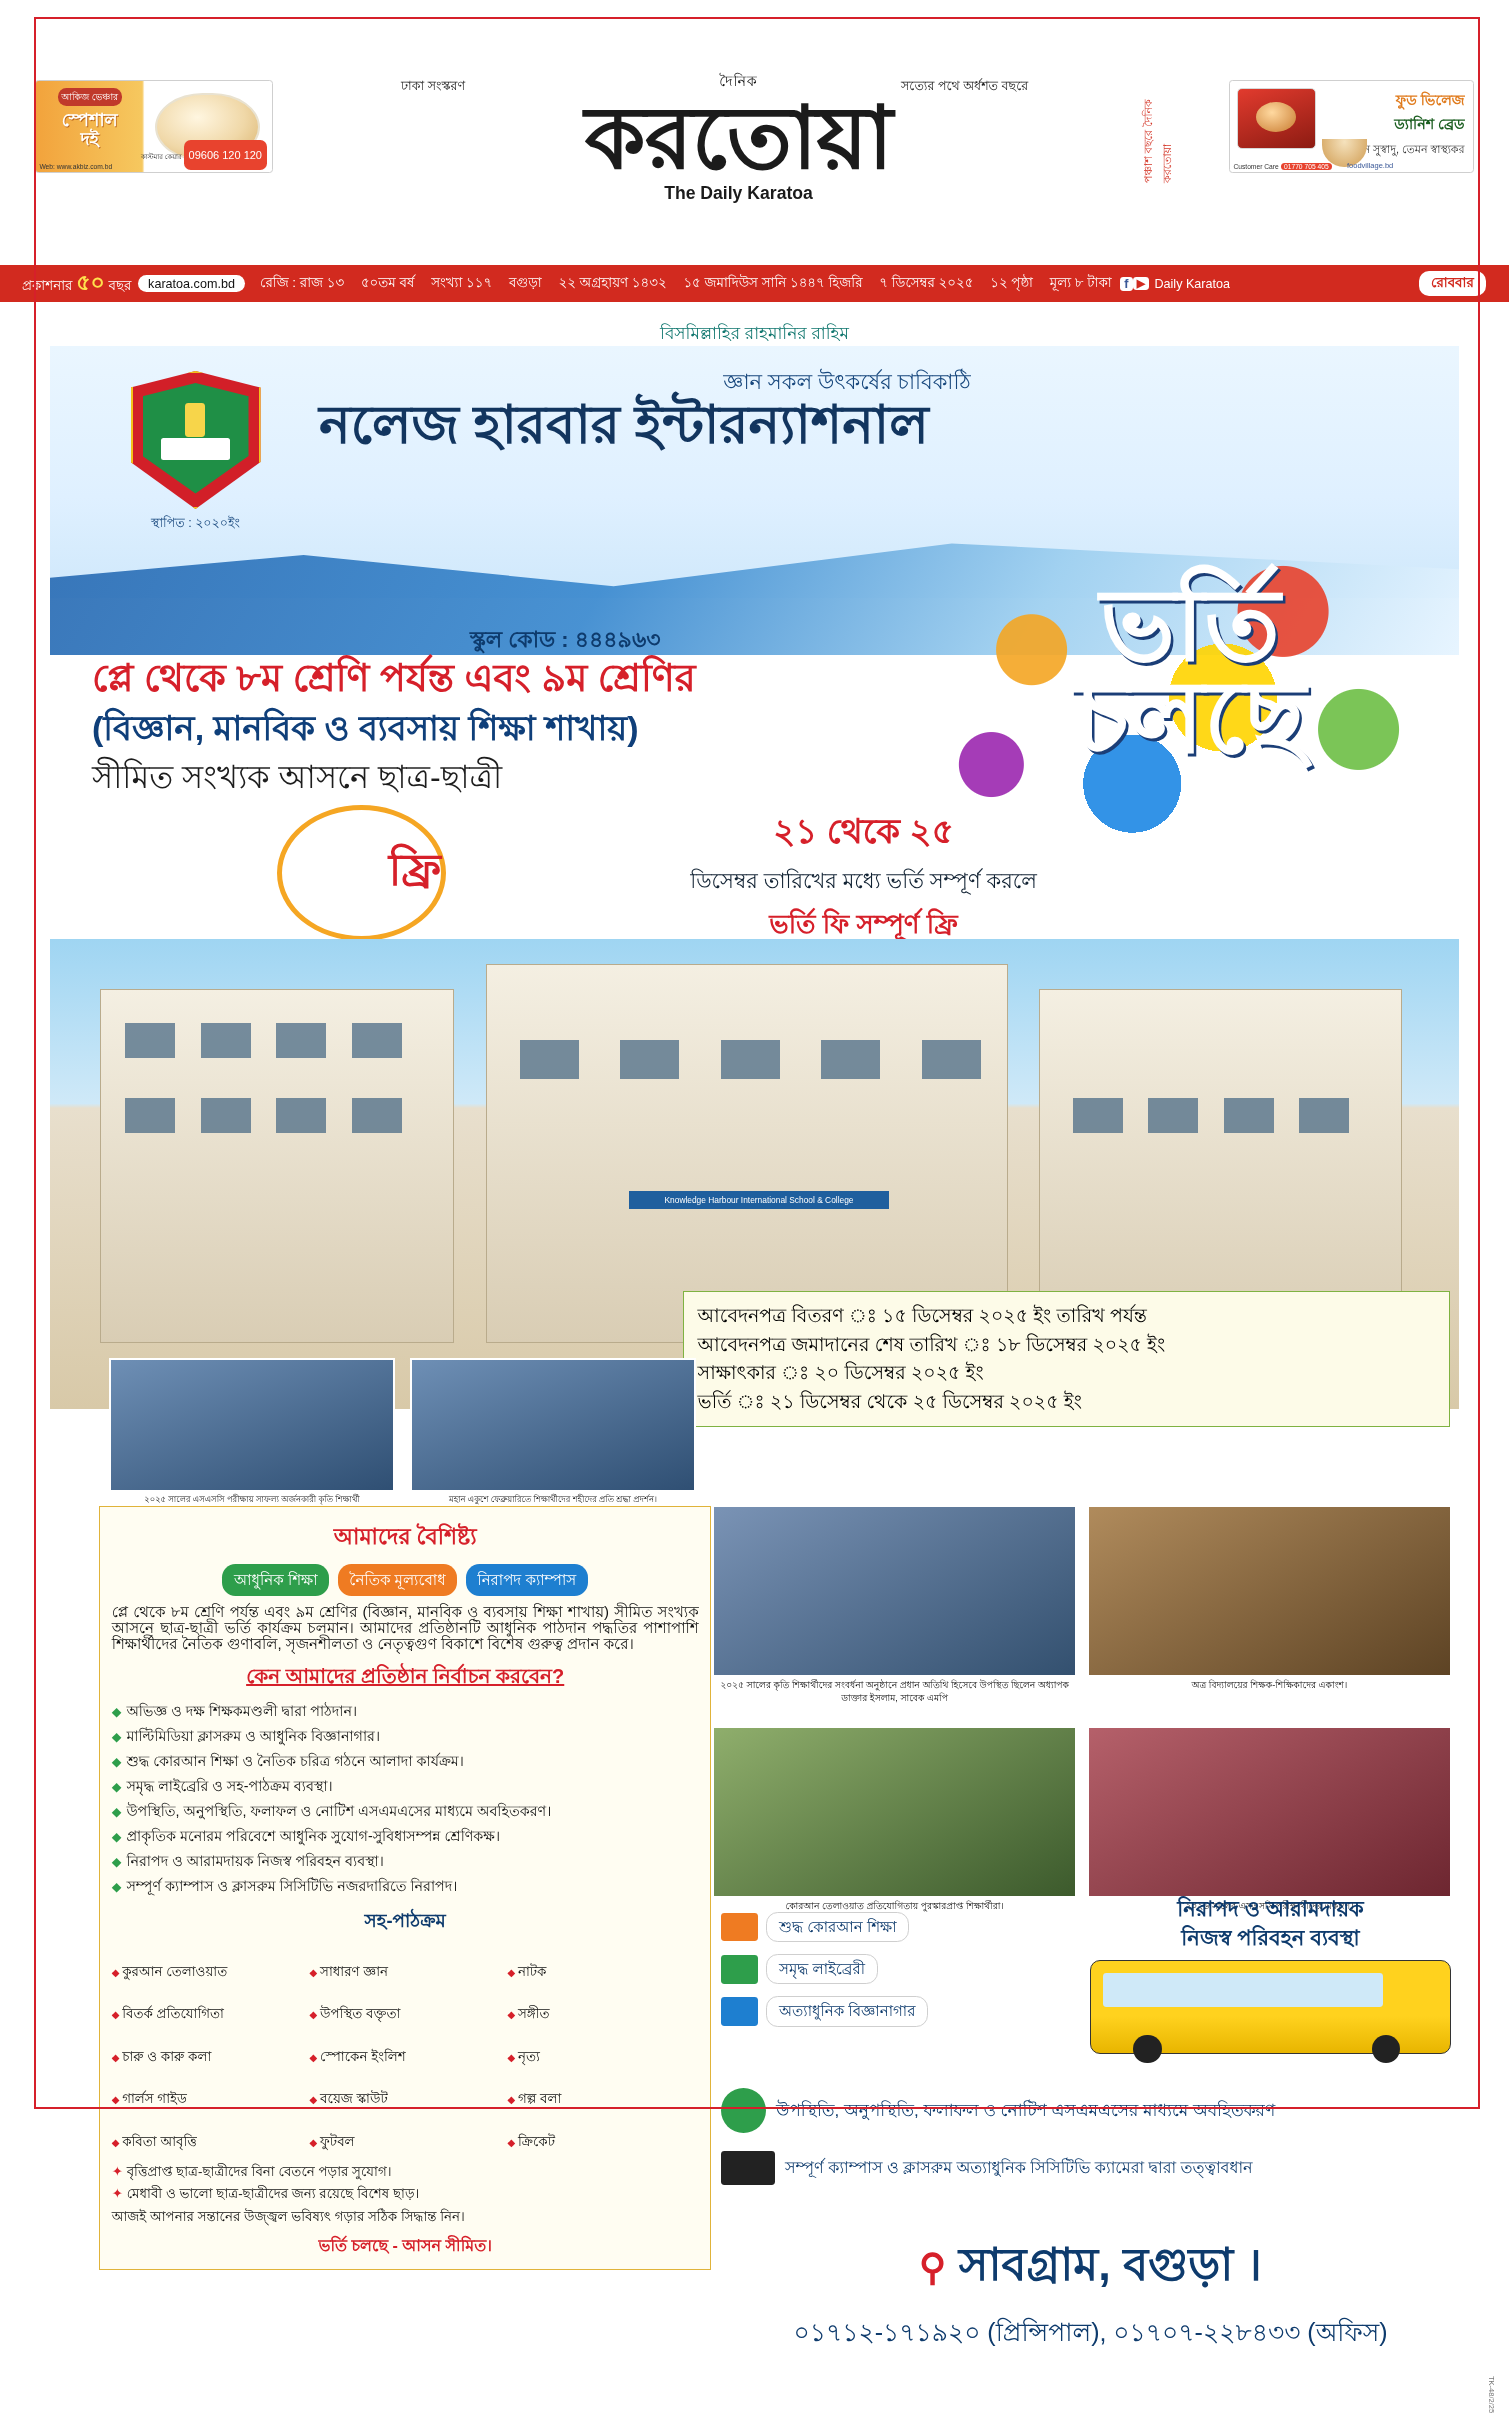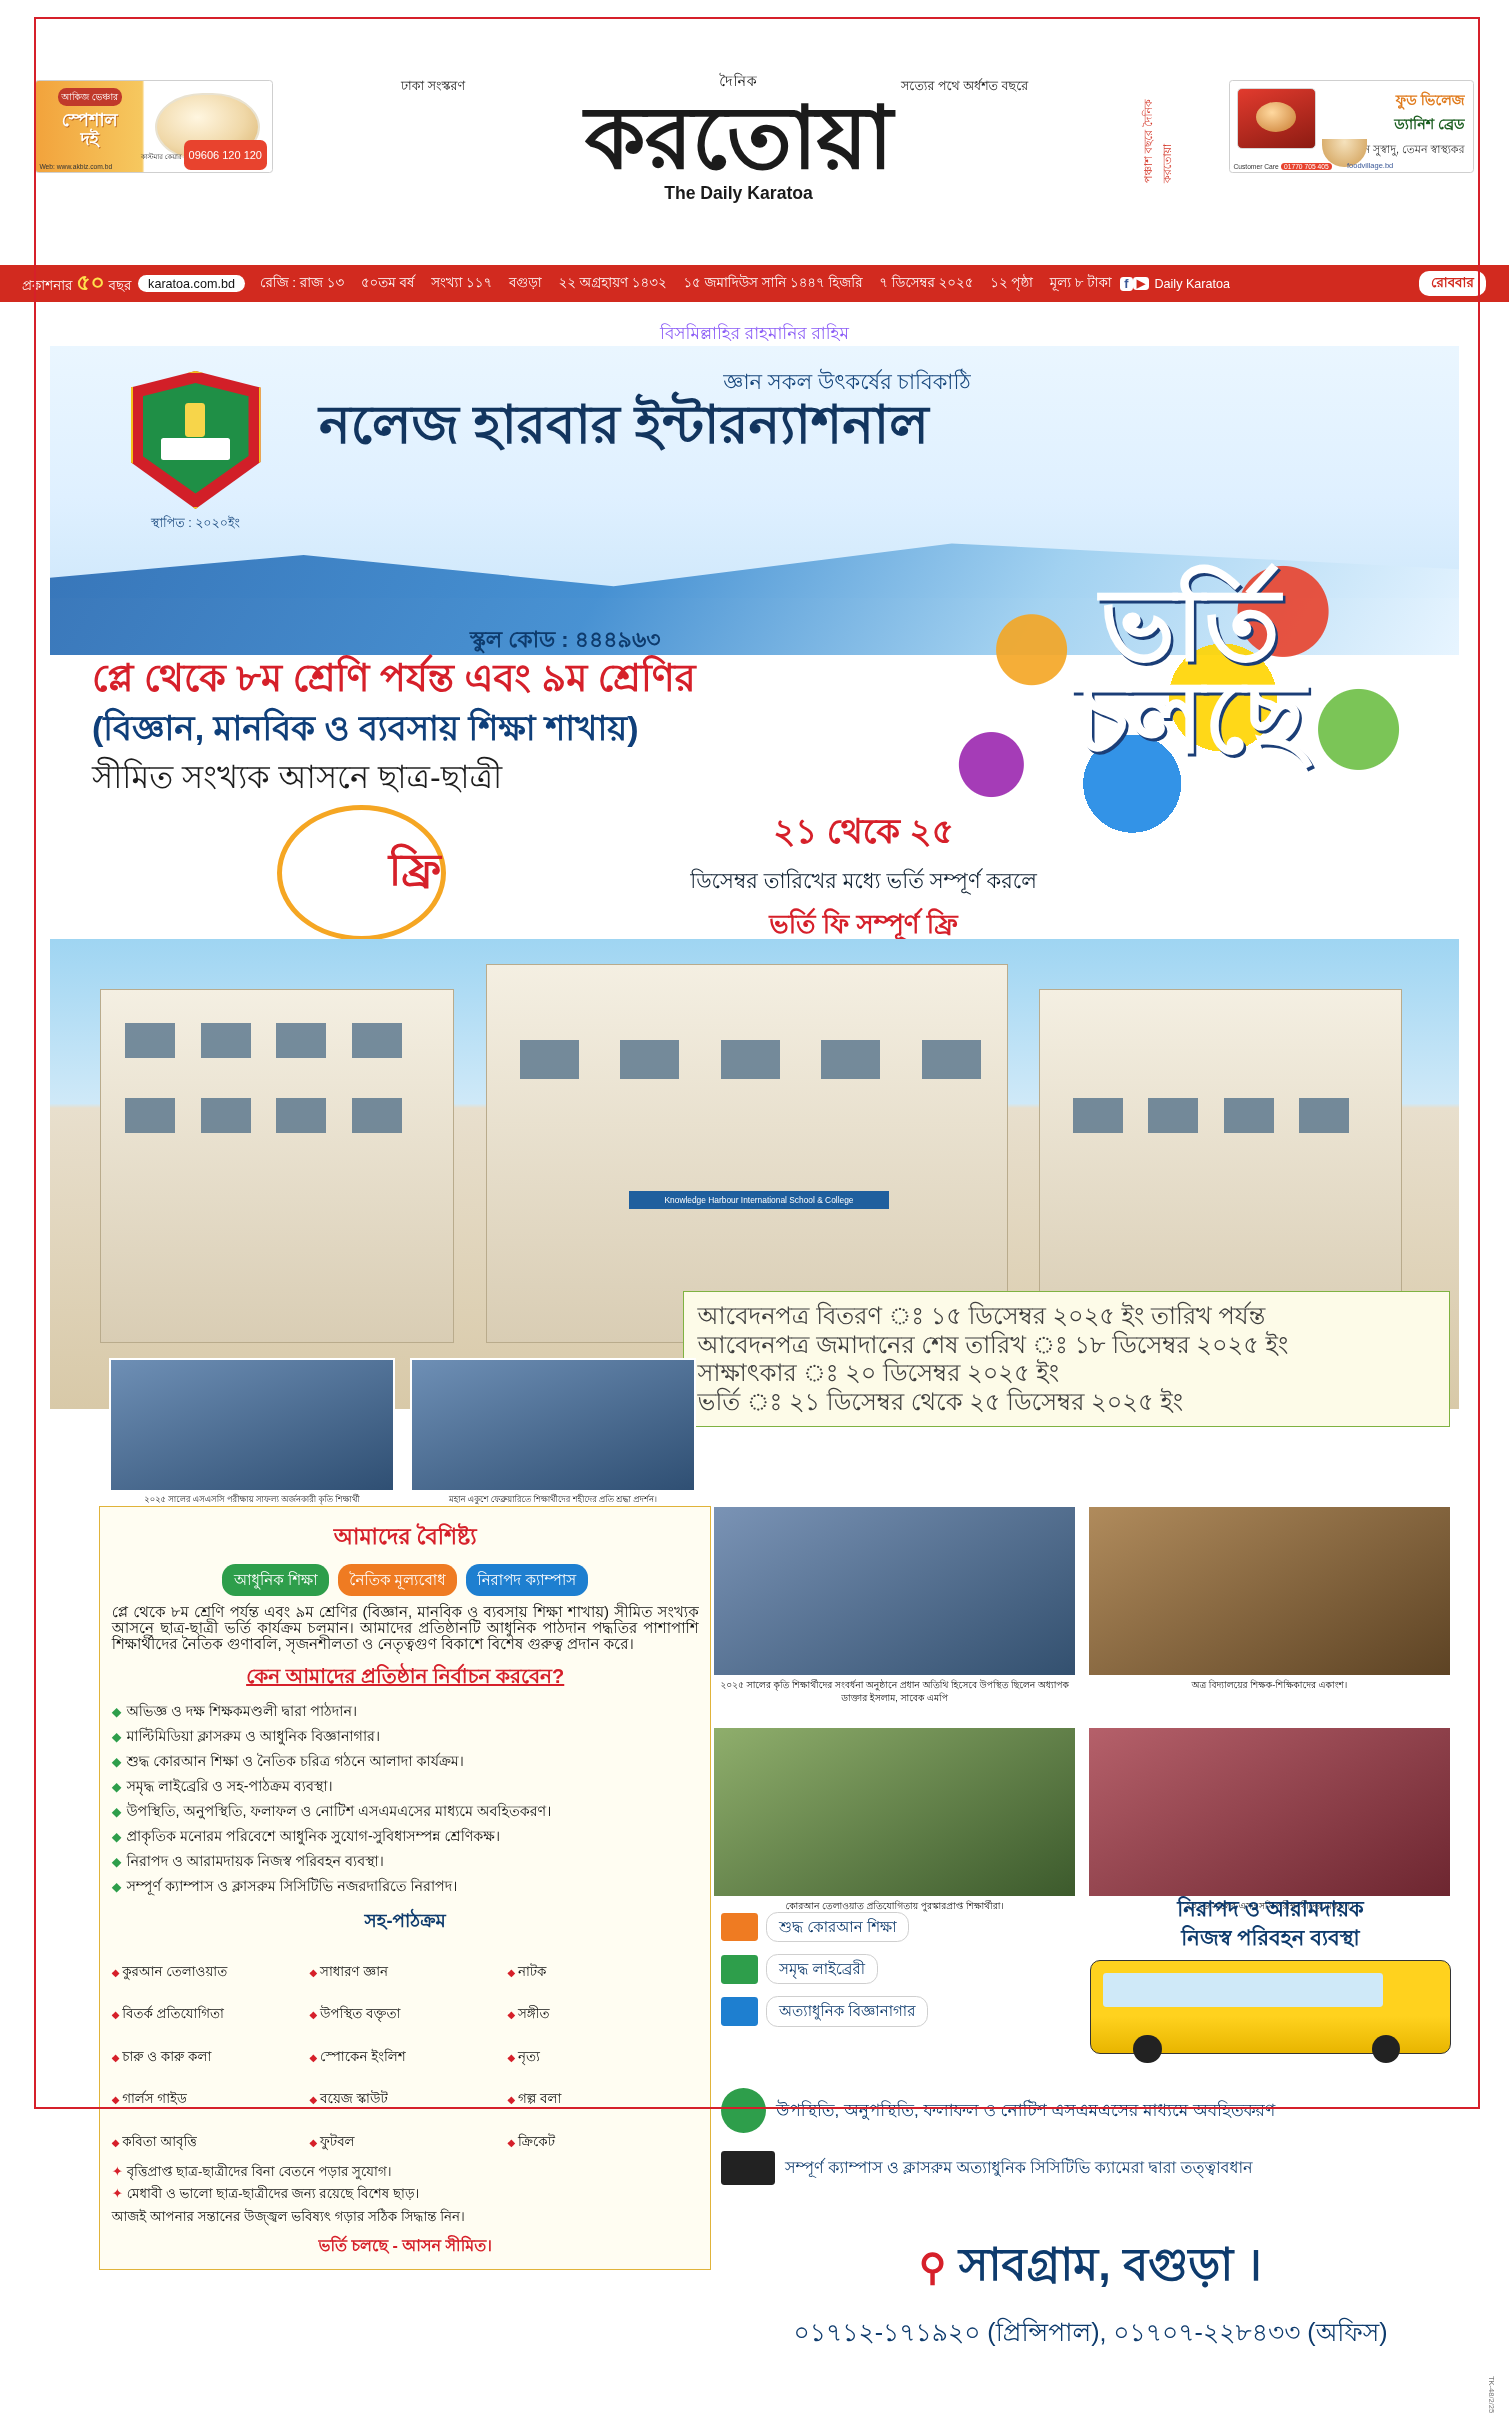--- a/index.html
+++ b/index.html
@@ -47,21 +47,21 @@
   .infobar .badge-year b{font-size:22px;color:#ffe14d;}
   .infobar .site{background:#fff;color:#111;border-radius:11.7px;padding:1.7px 10px;font-size:12.6px;margin:0 6.7px;}
   .infobar .fb{background:#fff;color:#3b5998;border-radius:3.4px;font-weight:bold;padding:0 4.2px;font-size:12.6px;}
   .infobar .yt{background:#fff;color:#d22a1f;border-radius:3.4px;font-weight:bold;padding:0 4.2px;font-size:11px;}
   .infobar .daykar{font-size:12.6px;padding-left:5px;}
   .infobar .dayname{position:absolute;right:23.5px;background:#fff;color:#d22a1f;border-radius:10px;padding:1.7px 11.7px;font-size:13.4px;font-weight:bold;}
 
   
   .adbody{position:absolute;left:0;top:302px;width:1509px;height:2124px;background:#ffffff;overflow:hidden;}
 
-  .bismillah{position:absolute;left:0;top:18.4px;width:1509px;text-align:center;font-size:17px;color:#8b5cf6;}
+  .bismillah{position:absolute;left:0;top:18.4px;width:1509px;text-align:center;font-size:17px;color:#0f766e;}
 
   .topgreen{position:absolute;left:50px;top:44px;width:1409px;height:252px;
      background:linear-gradient(180deg,#eaf6ff 0%,#dff0ff 60%,#cfe8fb 100%);}
   .blue-swash{position:absolute;left:50px;top:210px;width:1409px;height:143px;
      background:linear-gradient(120deg,#2f6fb5 0%,#3f8cd0 40%,#9fd0f0 70%,#e6f4ff 100%);
      clip-path:polygon(0 46%,18% 30%,40% 52%,64% 22%,100% 40%,100% 100%,0 100%);opacity:.95;}
 
   .emblem{position:absolute;left:99px;top:69px;width:193px;height:176px;text-align:center;}
   .emblem .shield{width:126px;height:134px;margin:0 auto;background:#d21f28;
       clip-path:polygon(50% 0,100% 12%,100% 66%,50% 100%,0 66%,0 12%);position:relative;border:2.5px solid #f3c21a;}
@@ -104,21 +104,21 @@
   .building{position:absolute;left:50px;top:637px;width:1409px;height:470px;
      background:linear-gradient(180deg,#9fd5f2 0%,#cfe9f8 35%,#e8dfcd 36%,#d8c9a8 100%);overflow:hidden;}
   .building .blk{position:absolute;background:linear-gradient(180deg,#f4efe2,#d9cdb4);border:0.8px solid #b9ab8c;}
   .building .win{position:absolute;background:#4b6b86;opacity:.75;}
 
   .photos-row{position:absolute;left:109px;top:1056px;width:587px;height:134px;display:flex;gap:15px;}
   .photos-row .ph{flex:1;background:linear-gradient(160deg,#6e8fb5,#2f4f73);border:2.5px solid #fff;position:relative;}
   .photo-cap{position:absolute;bottom:-17px;left:0;right:0;text-align:center;font-size:8.4px;color:#222;}
 
   .datesbox{position:absolute;right:59px;top:989px;width:738px;background:#fdfbe8;border:1.7px solid #7fb241;padding:10px 13.4px;}
-  .datesbox div{font-size:24px;color:#404040;line-height:28.5px;}
+  .datesbox div{font-size:19px;color:#000000;line-height:28.5px;}
 
   
   .leftpanel{position:absolute;left:99px;top:1204px;width:587px;background:#fffdf2;border:1.7px solid #e0b33a;padding:8.4px 11.7px;}
   .leftpanel h3{margin:3.4px 0 8.4px;text-align:center;font-size:22px;color:#d6202a;}
   .pills{display:flex;gap:8.4px;justify-content:center;margin-bottom:8.4px;}
   .pill{border-radius:13.4px;padding:3.4px 11.7px;font-size:15px;color:#fff;}
   .pill.g{background:#2e9e4b;}
   .pill.o{background:#ef7b22;}
   .pill.b{background:#1e7fd0;}
   .para{font-size:15px;line-height:16px;color:#111;text-align:justify;}

